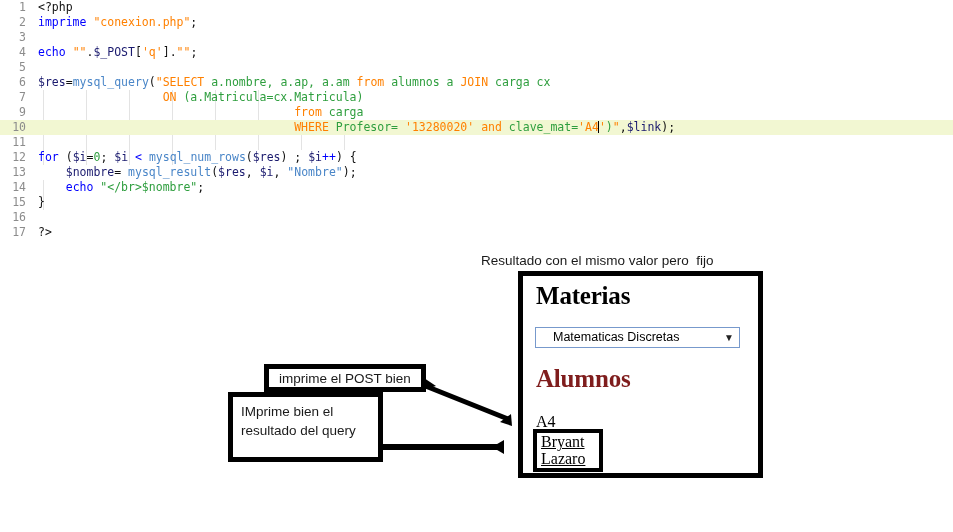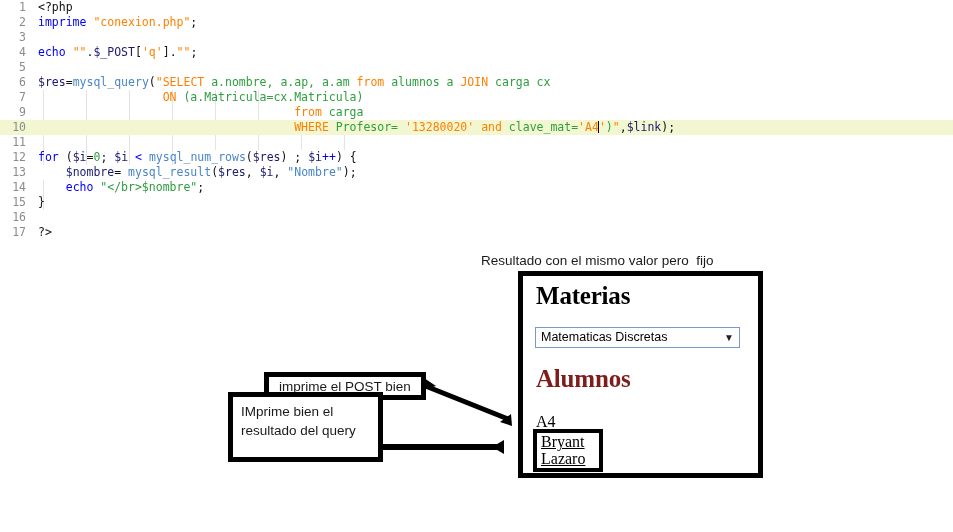--- a/index.html
+++ b/index.html
@@ -96,21 +96,21 @@
     letter-spacing: -0.2px;
   }
   #materia-select {
     position: absolute; left: 12px; top: 51px;
     width: 205px; height: 21px;
     border: 1px solid #7799cc;
     background: #ffffff;
     font-family: "Liberation Sans", sans-serif;
     font-size: 12.5px;
     color: #000;
-    padding-left: 5px;
+    padding-left: 17px;
     line-height: 19px;
   }
   #materia-select .sel-arrow {
     position: absolute; right: 5px; top: 0;
     font-size: 10px; line-height: 19px;
     color: #222;
   }
   #heading-alumnos {
     position: absolute; left: 13px; top: 89px;
     font-family: "Liberation Serif", serif;
@@ -140,21 +140,21 @@
 
   
   .callout {
     position: absolute;
     border: 5px solid #000;
     background: #ffffff;
     color: #1a1a1a;
     font-family: "Liberation Sans", sans-serif;
   }
   #callout-post {
-    left: 264px; top: 372px;
+    left: 264px; top: 364px;
     width: 162px; height: 28px;
     font-size: 13.5px;
     line-height: 18px;
     padding: 1px 0 0 10px;
     white-space: nowrap;
     z-index: 4;
   }
   #callout-query {
     left: 228px; top: 392px;
     width: 155px; height: 70px;

